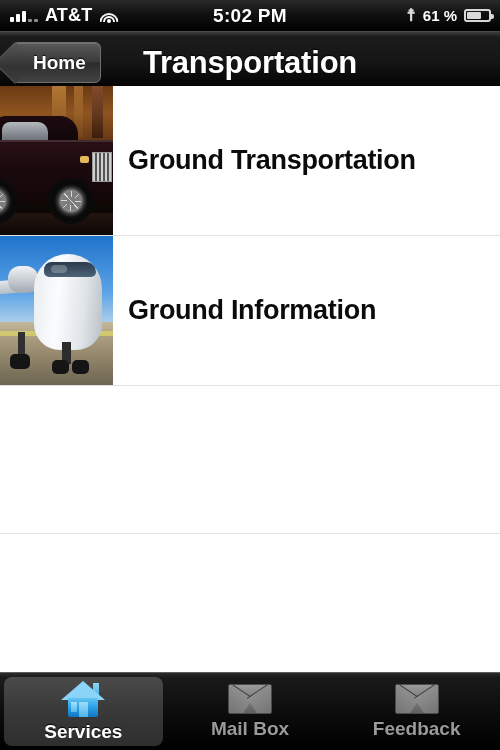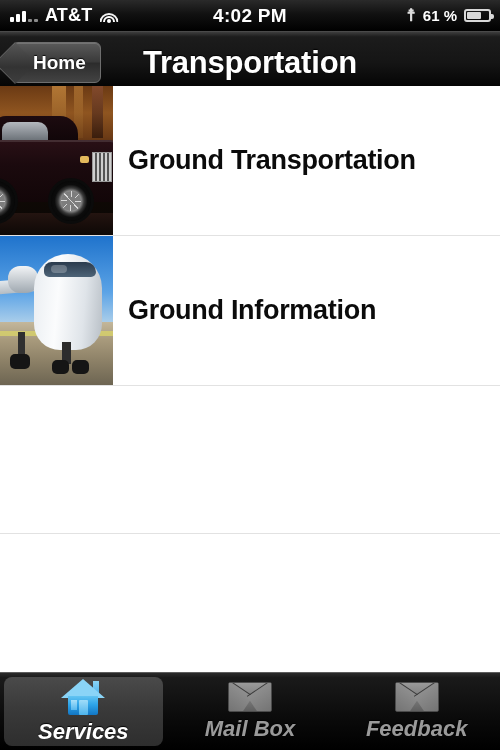--- a/index.html
+++ b/index.html
@@ -187,22 +187,22 @@
 
   
   .tabbar{
     position:absolute; left:0; bottom:0; width:500px; height:78px;
     background:linear-gradient(#2b2b2b 0%, #1a1a1a 6%, #0a0a0a 60%, #000 100%);
     border-top:1px solid #5d5d5d;
     display:flex; align-items:stretch;
   }
   .tab{ flex:1; position:relative; display:flex; flex-direction:column;
         align-items:center; justify-content:center; gap:4px; }
-  .tab .tl{ font-size:22px; font-weight:bold; color:#9a9a9a;
-            text-shadow:0 -1px 1px rgba(0,0,0,.9);font-style:italic; }
+  .tab .tl{ font-size:19px; font-weight:bold; color:#9a9a9a;
+            text-shadow:0 -1px 1px rgba(0,0,0,.9); }
   .tab.active .tl{ color:#fff; }
   .tab.active .hl{
     position:absolute; left:4px; right:4px; top:4px; bottom:4px;
     background:linear-gradient(#4a4a4a 0%, #3a3a3a 45%, #2e2e2e 100%);
     border-radius:8px; z-index:0;
   }
   .tab .inner{ position:relative; z-index:1; display:flex; flex-direction:column;
                align-items:center; gap:4px; }
 
   .house{ position:relative; width:44px; height:36px; }
@@ -255,21 +255,21 @@
           <i class="d"></i>
           <i class="d"></i>
       </span>
       <span class="carrier">AT&amp;T</span>
       <span class="wifi">
         <span class="w3"></span>
           <span class="w2"></span>
           <span class="w1"></span>
       </span>
     </div>
-    <div class="sb-center">4:02 PM</div>
+    <div class="sb-center">5:02 PM</div>
     <div class="sb-right">
       <span class="bt">☨</span>
       <span class="battpct">61 %</span>
       <span class="batt">
           <span class="fill" style="width: 61%;"></span>
         </span>
     </div>
   </div>
 
   <div class="navbar">

